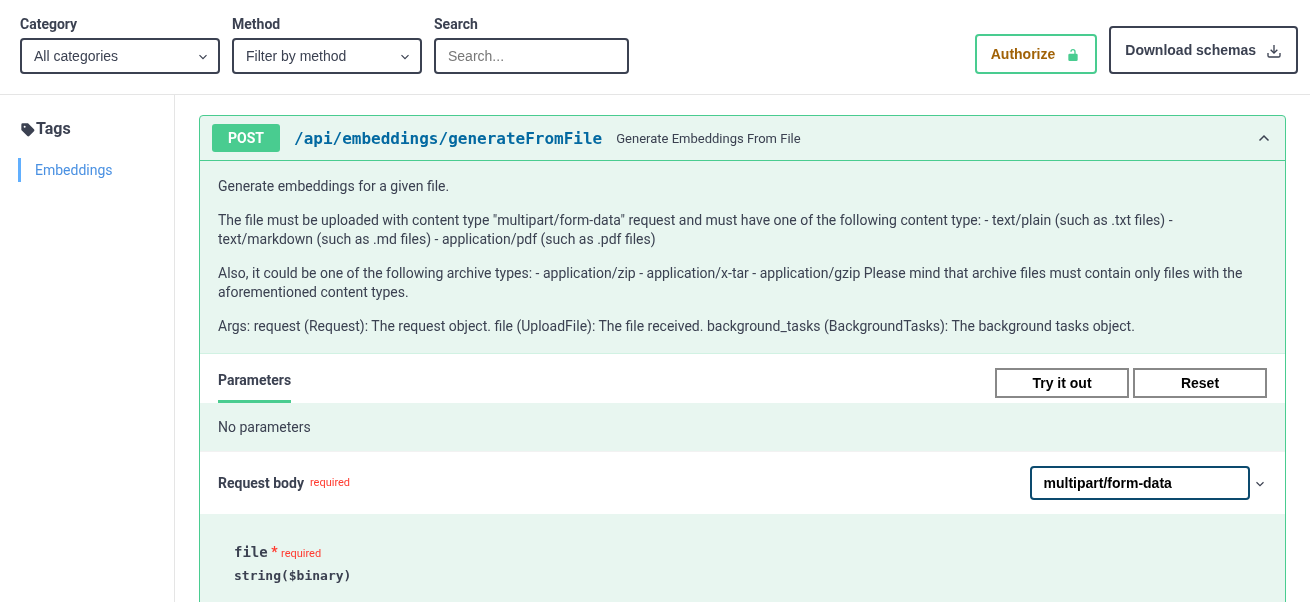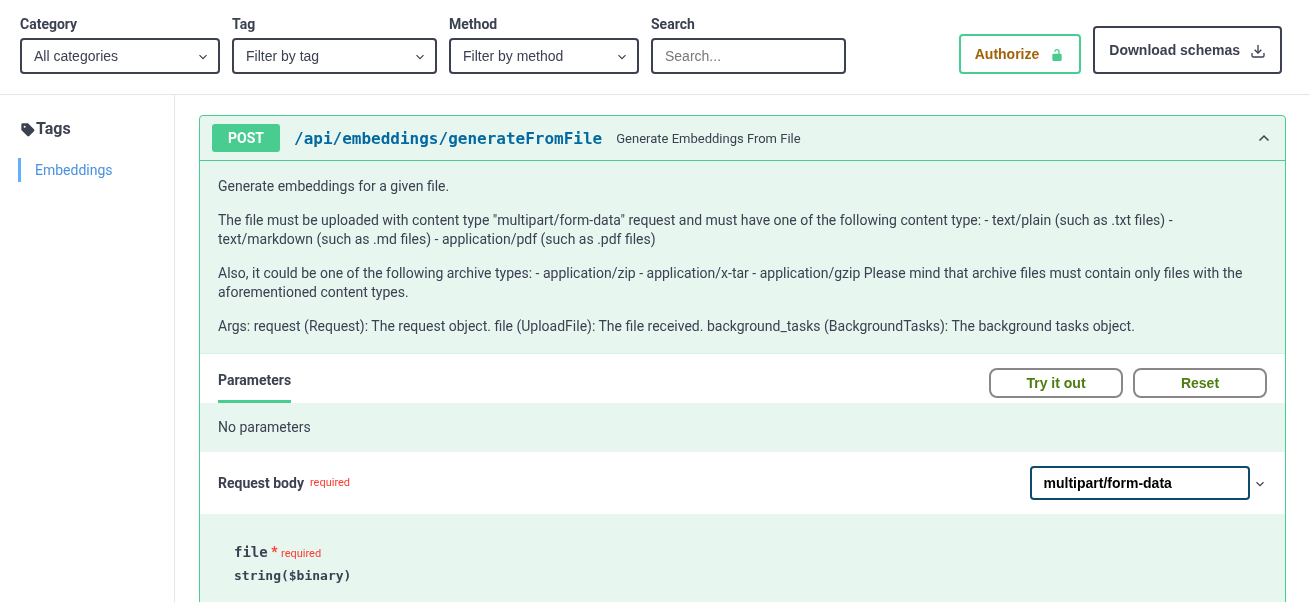--- a/index.html
+++ b/index.html
@@ -1,18 +1,18 @@
 <!DOCTYPE html>
 <html><head>
 <meta charset="utf-8">
 <style>
 * { box-sizing: border-box; margin: 0; padding: 0; }
 body { font-family: -apple-system, BlinkMacSystemFont, "Segoe UI", Roboto, sans-serif; font-size: 14px; color: #3b4151; background: #fff; }
 
-.topbar { display: flex; align-items: flex-end; padding: 16px 28px 20px 20px; border-bottom: 1px solid #e5e5e5; gap: 12px; }
+.topbar { display: flex; align-items: flex-end; padding: 16px 12px 20px 20px; border-bottom: 1px solid #e5e5e5; gap: 12px; }
 .filter-group { display: flex; flex-direction: column; }
 .filter-label { font-size: 14px; font-weight: 700; color: #3b4151; margin-bottom: 6px; }
 .select-wrap { position: relative; }
 .select-wrap select, .select-wrap .select-box, .search-input {
   height: 36px; border: 2px solid #3b4151; border-radius: 4px; padding: 0 36px 0 12px;
   font-size: 14px; background: #fff; appearance: none; -webkit-appearance: none;
   color: #3b4151;
 }
 .select-wrap .chev { position: absolute; right: 10px; top: 50%; transform: translateY(-50%); pointer-events: none; }
 .w200 { width: 200px; } .w205 { width: 205px; } .w190 { width: 190px; }
@@ -48,23 +48,23 @@
 .summary { color: #3b4151; font-size: 13px; }
 .expand-toggle { margin-left: auto; transform: rotate(180deg); }
 
 .opblock-desc { padding: 16px 18px; background: #e8f6f0; }
 .opblock-desc p { margin-bottom: 14px; font-size: 14px; color: #3b4151; line-height: 1.4; }
 .opblock-desc p:last-child { margin-bottom: 0; }
 
 .tabrow { display: flex; align-items: center; padding: 10px 18px 0 18px; background: #fff; border-top: 1px solid rgba(73,204,144,0.25); }
 .tab { font-weight: 700; font-size: 14px; padding: 8px 0 12px 0; border-bottom: 3px solid #49cc90; margin-right: auto; }
 .action-btn {
-  height: 30px; background: #fff; border: 2px solid #888; border-radius: 8px;
-  font-weight: 700; font-size: 14px; padding: 0 24px; cursor: pointer; color: #4d7c0f;
-  margin-left: 10px; min-width: 134px;
+  height: 30px; background: #fff; border: 2px solid #888; border-radius: 0;
+  font-weight: 700; font-size: 14px; padding: 0 24px; cursor: pointer; color: #000000;
+  margin-left: 4px; min-width: 134px;
 }
 
 .section { padding: 16px 18px; background: #e8f6f0; }
 .no-params { color: #3b4151; font-size: 14px; }
 
 .reqbody-head { display: flex; align-items: center; padding: 14px 18px; background: #fff; border-top: 1px solid rgba(0,0,0,0.05); }
 .reqbody-title { font-weight: 700; font-size: 14px; }
 .req-tag { color: #ff3b30; font-size: 11px; font-weight: 400; margin-left: 6px; vertical-align: super; }
 .content-type-select {
   margin-left: auto; width: 220px; height: 34px; border: 2px solid #0c4a6e; border-radius: 4px;
@@ -92,33 +92,20 @@
         <option>All categories</option>
       </select>
       <span class="chev">
         <svg width="14" height="14" viewBox="0 0 24 24" fill="none" stroke="#3b4151" stroke-width="2">
             <polyline points="6 9 12 15 18 9"></polyline>
           </svg>
       </span>
     </div>
   </div>
 
-  <div class="filter-group">
-    <label class="filter-label">Tag</label>
-    <div class="select-wrap">
-      <select class="w205">
-        <option>Filter by tag</option>
-      </select>
-      <span class="chev">
-        <svg width="14" height="14" viewBox="0 0 24 24" fill="none" stroke="#3b4151" stroke-width="2">
-            <polyline points="6 9 12 15 18 9"></polyline>
-          </svg>
-      </span>
-    </div>
-  </div>
 
   <div class="filter-group">
     <label class="filter-label">Method</label>
     <div class="select-wrap">
       <select class="w190">
         <option>Filter by method</option>
       </select>
       <span class="chev">
         <svg width="14" height="14" viewBox="0 0 24 24" fill="none" stroke="#3b4151" stroke-width="2">
             <polyline points="6 9 12 15 18 9"></polyline>

